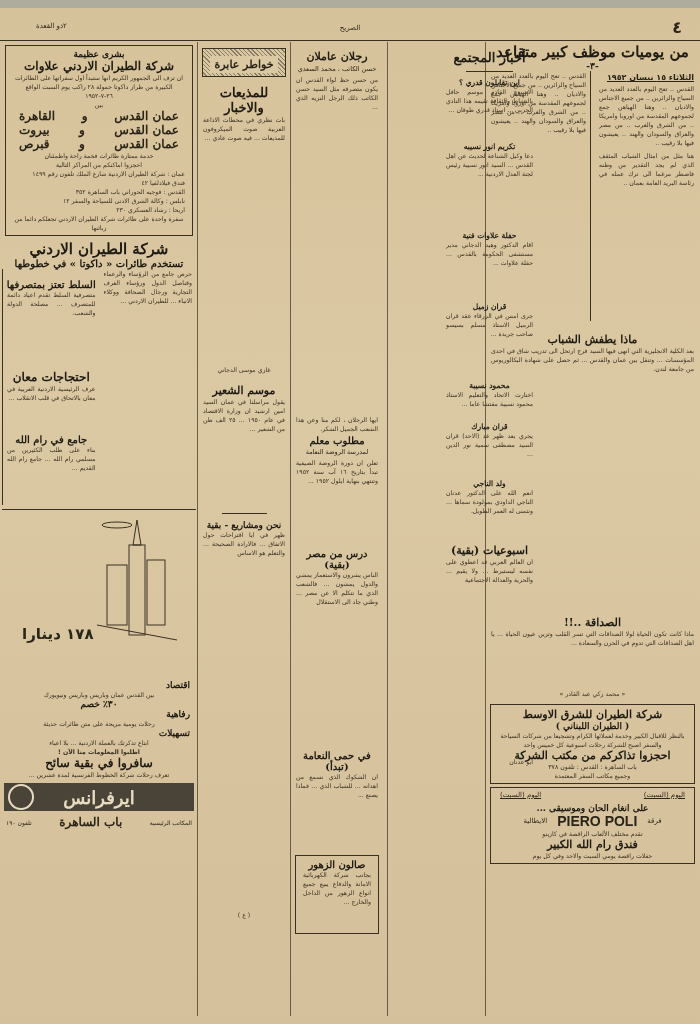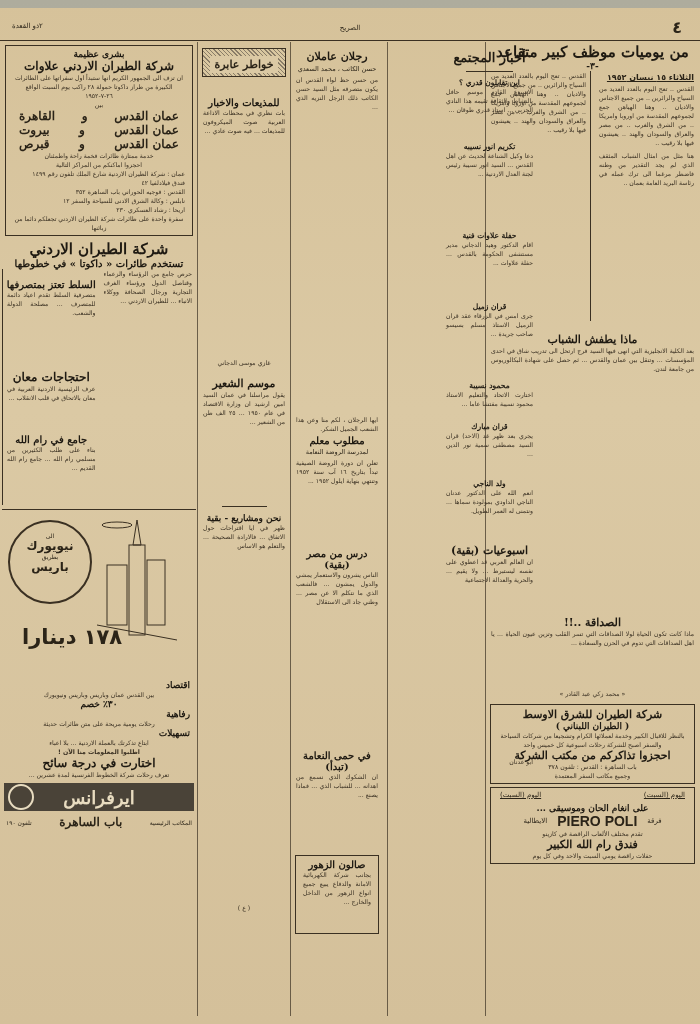--- a/index.html
+++ b/index.html
@@ -1,20 +1,20 @@
 <!DOCTYPE html>
 <html><head>
 <meta charset="utf-8">
 <style>
   html,body{margin:0;padding:0;}
   body{width:700px;height:1024px;background:#d9c7a0;font-family:"DejaVu Sans",sans-serif;color:#2b2418;overflow:hidden;position:relative;}
   .paper{position:absolute;left:0;top:0;width:700px;height:1024px;background:linear-gradient(180deg,#d6c29a 0%,#dbc9a4 40%,#d4c09a 100%);}
   .topedge{position:absolute;left:0;top:0;width:700px;height:8px;background:#8e9aa0;opacity:.55;}
   .masthead{position:absolute;top:18px;left:0;width:700px;height:22px;border-bottom:1.5px solid #3a3022;}
-  .mh-left{position:absolute;left:12px;top:4px;font-size:7px;}
+  .mh-left{position:absolute;left:36px;top:4px;font-size:7px;}
   .mh-center{position:absolute;left:50%;transform:translateX(-50%);top:6px;font-size:7px;}
   .mh-right{position:absolute;right:18px;top:0px;font-size:16px;font-weight:bold;}
   .col{position:absolute;top:42px;bottom:8px;direction:rtl;overflow:hidden;}
   .vrule{position:absolute;top:42px;bottom:8px;width:1px;background:#3a3022;opacity:.7;}
   .head{font-family:"DejaVu Serif",serif;font-weight:bold;text-align:center;color:#1f1a12;}
   .sub{font-size:8px;text-align:center;margin:2px 0;}
   .txt{font-size:6.2px;line-height:9px;text-align:justify;padding:0 4px;color:#3a3022;}
   .box{border:1.5px solid #3a3022;margin:3px;padding:3px;}
   .sep{width:50%;margin:6px auto;border-top:1px solid #3a3022;}
   .ad-dark{background:#4a4338;color:#e8dcc0;}
@@ -124,21 +124,21 @@
     <div class="box">
       <div class="head" style="font-size:10px">صالون الزهور</div>
       <div class="txt" style="height:60px">بجانب شركة الكهربائية الامانة والدفاع يبيع جميع انواع الزهور من الداخل والخارج ...</div>
     </div>
   </div>
 
   <div class="col" style="left:199px;width:90px;">
     <div class="box" style="text-align:center;background:repeating-linear-gradient(45deg,#d9c7a0,#d9c7a0 2px,#8a7d68 2px,#8a7d68 3px);padding:4px;margin-top:6px;">
       <span style="background:#dbc9a4;padding:2px 4px;font-family:'DejaVu Serif',serif;font-weight:bold;font-size:11px;">خواطر عابرة</span>
     </div>
-    <div class="head" style="font-size:10px;margin-top:20px">للمذيعات والاخبار</div>
+    <div class="head" style="font-size:13px;margin-top:8px">للمذيعات والاخبار</div>
     <div class="txt" style="height:250px">بات نظري في محطات الاذاعة العربية صوت الميكروفون للمذيعات ... فيه صوت عادي ...</div>
     <div class="txt center">غازي موسى الدجاني</div>
     <div class="head" style="font-size:11px;margin-top:10px">موسم الشعير</div>
     <div class="txt" style="height:110px">يقول مراسلنا في عمان السيد امين ارشيد ان وزارة الاقتصاد في عام ١٩٥٠ ... ٢٥ الف طن من الشعير ...</div>
     <div class="sep"></div>
     <div class="head" style="font-size:9px">نحن ومشاريع - بقية</div>
     <div class="txt" style="height:380px">ظهر في ايا اقتراحات حول الاتفاق ... فالارادة الصحيحة ... والتعلم هو الاساس</div>
     <div class="txt center">( ع )</div>
   </div>
 
@@ -184,45 +184,39 @@
         <div class="txt" style="height:80px">متصرفية السلط تقدم اعياد دائمة للمتصرف ... مصلحة الدولة والشعب.</div>
         <div class="head" style="font-size:12px">احتجاجات معان</div>
         <div class="txt" style="height:50px">عرف الرئيسية الاردنية العربية في معان بالاتحاق في قلب الانقلاب ...</div>
         <div class="head" style="font-size:10px">جامع في رام الله</div>
         <div class="txt" style="height:60px">بناء على طلب الكثيرين من مسلمي رام الله ... جامع رام الله القديم ...</div>
       </div>
     </div>
 
     <div style="border-top:1px solid #3a3022;margin-top:4px;">
       <div class="sky">
-        <div style="position:absolute;left:6px;top:10px;width:80px;height:80px;border:2px solid #3a3022;border-radius:50%;text-align:center;direction:rtl;">
-          <div style="font-size:6px;margin-top:10px">الى</div>
-          <div style="font-size:12px;font-weight:bold">نيويورك</div>
-          <div style="font-size:6px">بطريق</div>
-          <div style="font-size:12px;font-weight:bold">باريس</div>
-        </div>
         <svg style="position:absolute;left:85px;top:5px" width="100" height="130">
           <ellipse cx="30" cy="10" rx="15" ry="3" fill="none" stroke="#3a3022"></ellipse>
           <rect x="20" y="50" width="20" height="60" fill="none" stroke="#3a3022"></rect>
           <rect x="42" y="30" width="16" height="90" fill="none" stroke="#3a3022"></rect>
           <polygon points="50,5 46,30 54,30" fill="none" stroke="#3a3022"></polygon>
           <rect x="60" y="45" width="18" height="65" fill="none" stroke="#3a3022"></rect>
           <line x1="10" y1="110" x2="90" y2="125" stroke="#3a3022"></line>
         </svg>
-        <div style="position:absolute;left:20px;top:115px;font-size:21px;font-weight:bold;direction:rtl;">١٧٨ دينارا</div>
+        <div style="position:absolute;left:20px;top:115px;font-size:15px;font-weight:bold;direction:rtl;">١٧٨ دينارا</div>
       </div>
       <div class="head sm" style="text-align:right;padding-right:6px">اقتصاد</div>
       <div class="txt center">بين القدس عمان وباريس وباريس ونيويورك</div>
       <div class="head sm">٣٠٪ خصم</div>
       <div class="head sm" style="text-align:right;padding-right:6px">رفاهية</div>
       <div class="txt center">رحلات يومية مريحة على متن طائرات حديثة</div>
       <div class="head sm" style="text-align:right;padding-right:6px">تسهيلات</div>
       <div class="txt center">ابتاع تذكرتك بالعملة الاردنية ... بلا اعباء</div>
       <div class="txt center" style="font-weight:bold">اطلبوا المعلومات منا الآن !</div>
-      <div class="head" style="font-size:12px">اختارت في درجة سائح</div>
+      <div class="head" style="font-size:12px">سافروا في بقية سائح</div>
       <div class="txt center">تعرف رحلات شركة الخطوط الفرنسية لمدة عشرين ...</div>
       <div class="ad-dark" style="margin:4px 2px;height:28px;display:flex;align-items:center;justify-content:center;position:relative;">
         <span style="position:absolute;left:4px;width:22px;height:22px;border-radius:50%;border:2px solid #e8dcc0;"></span>
         <span style="font-size:18px;font-weight:bold;font-family:'DejaVu Serif',serif;">ايرفرانس</span>
       </div>
       <div style="display:flex;justify-content:space-between;direction:rtl;padding:0 4px;font-size:6px;align-items:center;">
         <span>المكاتب الرئيسية</span>
         <span style="font-size:12px;font-weight:bold;font-family:'DejaVu Serif',serif;">باب الساهرة</span>
         <span>تلفون ١٩٠</span>
       </div>

